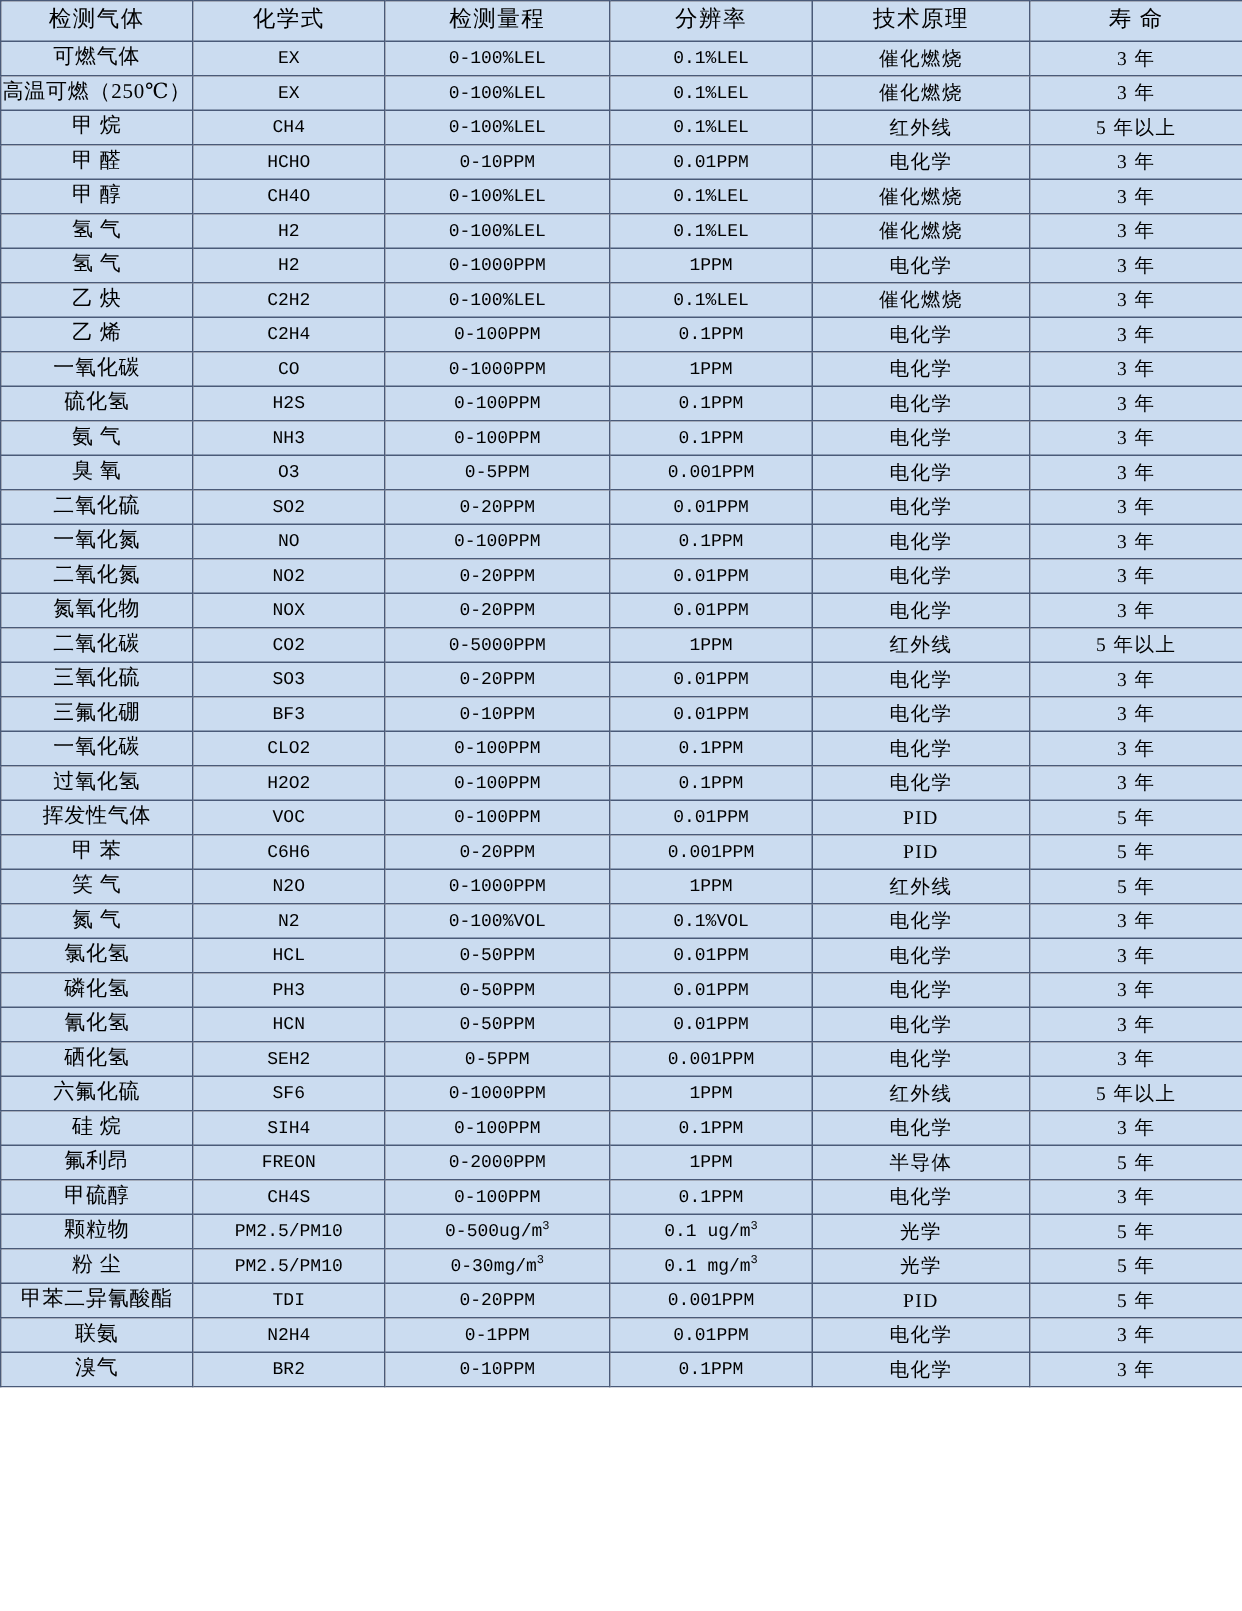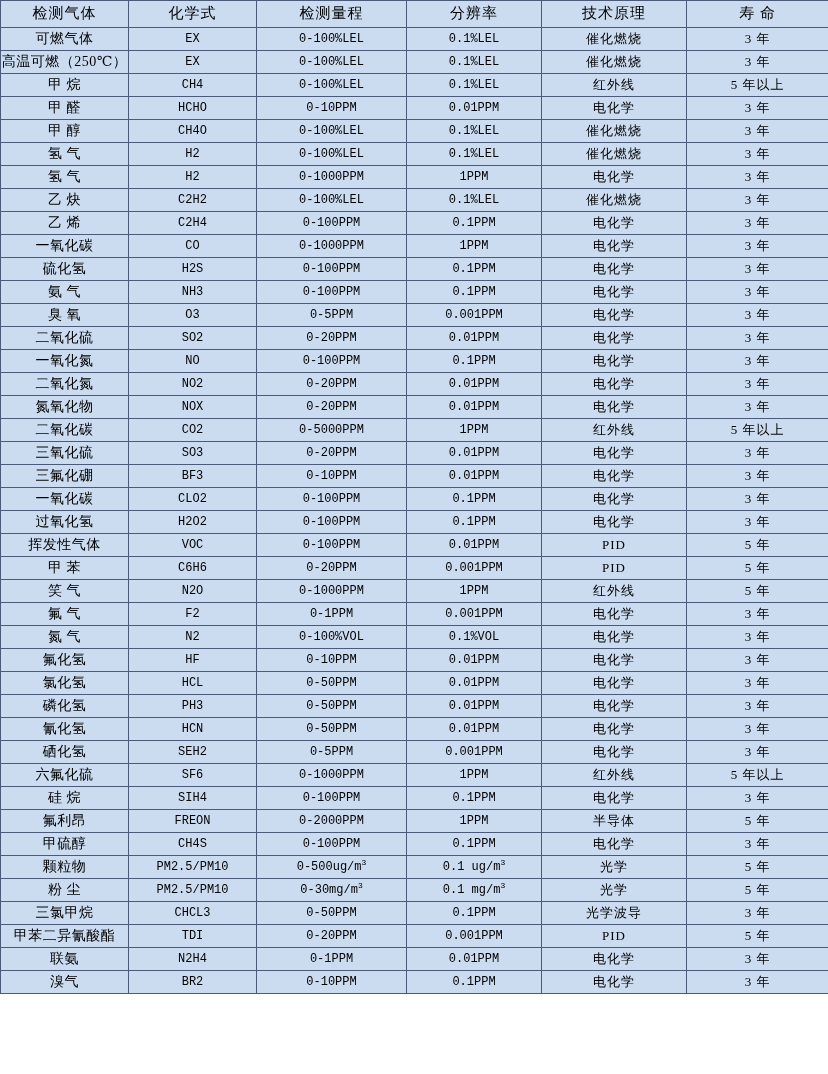--- a/index.html
+++ b/index.html
@@ -286,40 +286,24 @@
       </tr>
       <tr>
         <td class="col-name">笑 气</td>
         <td class="col-formula">N2O</td>
         <td class="col-range">0-1000PPM</td>
         <td class="col-res">1PPM</td>
         <td class="col-tech">红外线</td>
         <td class="col-life">5 年</td>
       </tr>
       <tr>
-        <td class="col-name">氟 气</td>
-        <td class="col-formula">F2</td>
-        <td class="col-range">0-1PPM</td>
-        <td class="col-res">0.001PPM</td>
-        <td class="col-tech">电化学</td>
-        <td class="col-life">3 年</td>
-      </tr>
-      <tr>
         <td class="col-name">氮 气</td>
         <td class="col-formula">N2</td>
         <td class="col-range">0-100%VOL</td>
         <td class="col-res">0.1%VOL</td>
-        <td class="col-tech">电化学</td>
-        <td class="col-life">3 年</td>
-      </tr>
-      <tr>
-        <td class="col-name">氟化氢</td>
-        <td class="col-formula">HF</td>
-        <td class="col-range">0-10PPM</td>
-        <td class="col-res">0.01PPM</td>
         <td class="col-tech">电化学</td>
         <td class="col-life">3 年</td>
       </tr>
       <tr>
         <td class="col-name">氯化氢</td>
         <td class="col-formula">HCL</td>
         <td class="col-range">0-50PPM</td>
         <td class="col-res">0.01PPM</td>
         <td class="col-tech">电化学</td>
         <td class="col-life">3 年</td>
@@ -390,28 +374,20 @@
       </tr>
       <tr>
         <td class="col-name">粉 尘</td>
         <td class="col-formula">PM2.5/PM10</td>
         <td class="col-range">0-30mg/m<sup>3</sup></td>
         <td class="col-res">0.1 mg/m<sup>3</sup></td>
         <td class="col-tech">光学</td>
         <td class="col-life">5 年</td>
       </tr>
       <tr>
-        <td class="col-name">三氯甲烷</td>
-        <td class="col-formula">CHCL3</td>
-        <td class="col-range">0-50PPM</td>
-        <td class="col-res">0.1PPM</td>
-        <td class="col-tech">光学波导</td>
-        <td class="col-life">3 年</td>
-      </tr>
-      <tr>
         <td class="col-name">甲苯二异氰酸酯</td>
         <td class="col-formula">TDI</td>
         <td class="col-range">0-20PPM</td>
         <td class="col-res">0.001PPM</td>
         <td class="col-tech">PID</td>
         <td class="col-life">5 年</td>
       </tr>
       <tr>
         <td class="col-name">联氨</td>
         <td class="col-formula">N2H4</td>

